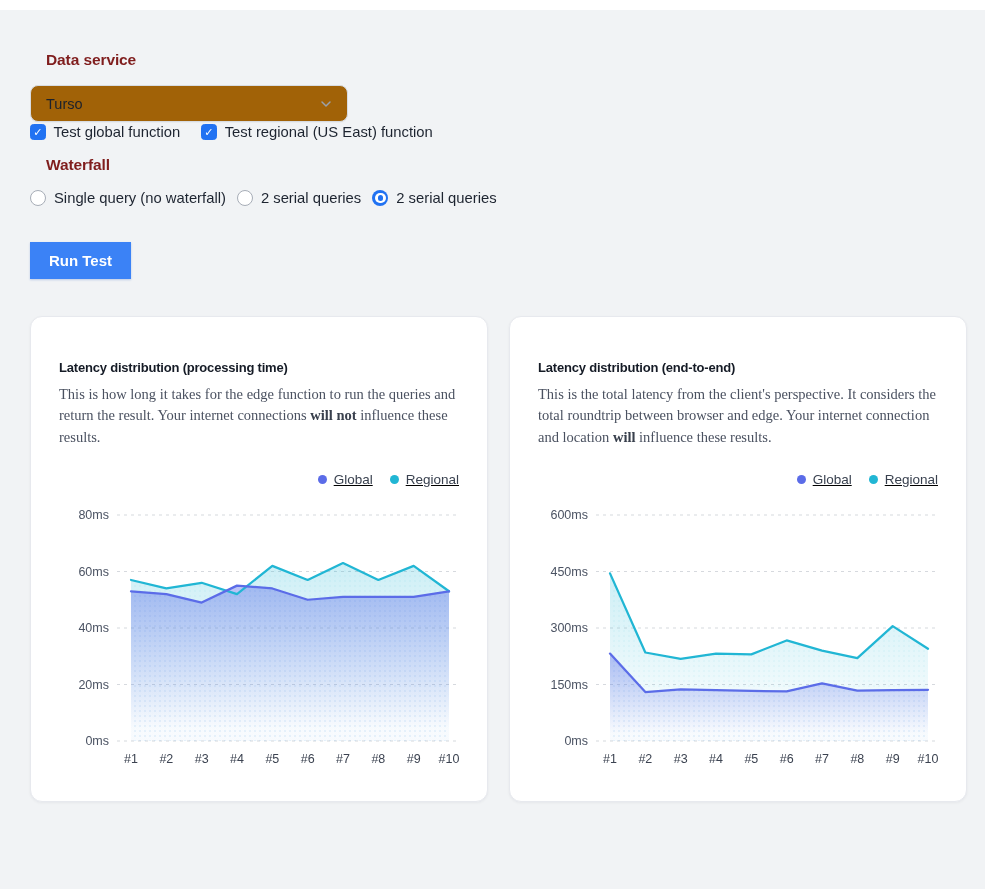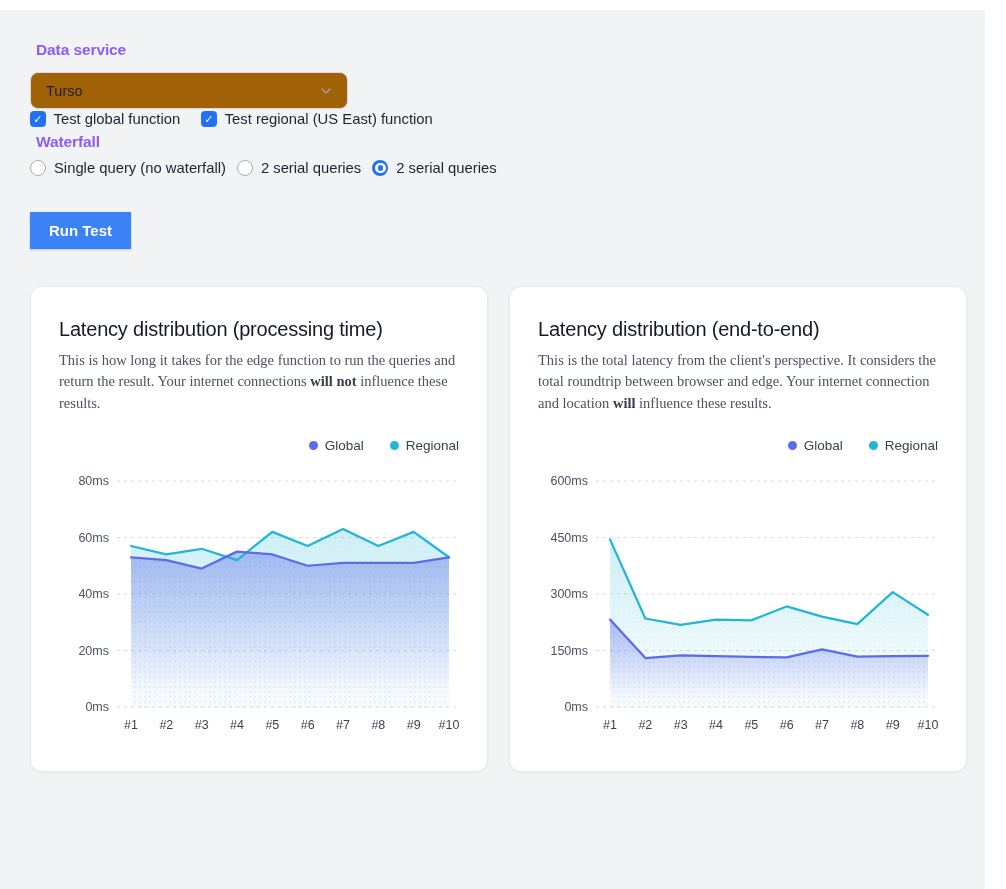--- a/index.html
+++ b/index.html
@@ -8,21 +8,21 @@
     width:1006px; height:889px; overflow:hidden; background:#ffffff;
     font-family:"Liberation Sans","DejaVu Sans",sans-serif;
     -webkit-font-smoothing:antialiased;
   }
   .canvas { position:relative; width:1006px; height:889px; background:#ffffff; }
   .page {
     position:absolute; top:10px; left:0; width:985px; height:879px;
     background:#f1f3f5; padding:25px 30px 24px 30px; overflow:hidden;
   }
   h3.section-heading {
-    margin:6px; font-size:15.5px; font-weight:700; color:#8b5cf6; letter-spacing:-0.1px;
+    margin:16px; font-size:15.5px; font-weight:700; color:#7f1d1d; letter-spacing:-0.1px;
   }
   .mt { margin-top:27px; }
   
   .select-box {
     margin-top:13px; width:318px; height:37px; background:#a16207;
     border:1px solid #d8dce2; border-radius:8px; display:flex; align-items:center;
     justify-content:space-between; padding:0 13px 0 15px; cursor:pointer;
     box-shadow:0 1px 1px rgba(0,0,0,0.03);
   }
   .select-box .value { font-size:14.5px; color:#1b212c; }
@@ -66,24 +66,24 @@
     margin-top:36px; display:inline-block; background:#3b82f6; color:#ffffff;
     font-family:inherit; font-size:15px; font-weight:700; border:none; border-radius:0;
     padding:10px 19px; cursor:pointer; box-shadow:0 1px 2px rgba(30,80,190,0.25);
   }
   
   .cards { display:flex; gap:21px; margin-top:37px; }
   .card {
     flex:1; background:#ffffff; border:1px solid #e7e9ee; border-radius:12px;
     padding:27px 28px 24px 28px; box-shadow:0 1px 3px rgba(16,24,40,0.05); height:486px;
   }
-  .card-title { margin:4px 0 9px 0; font-size:20px; font-weight:400; color:#151b26; letter-spacing:-0.2px; }
+  .card-title { margin:16px 0 9px 0; font-size:13px; font-weight:700; color:#151b26; letter-spacing:-0.2px; }
   .card-desc { margin:0; font-size:14.5px; line-height:1.47; color:#4a5160;font-family:Liberation Serif, serif; }
   .card-desc b { color:#39404d; }
-  .legend { display:flex; justify-content:flex-end; align-items:center; gap:26px; margin-top:24px; }
+  .legend { display:flex; justify-content:flex-end; align-items:center; gap:17px; margin-top:24px;text-decoration:underline; }
   .legend-item { display:flex; align-items:center; gap:7px; }
   .legend-dot { width:9px; height:9px; border-radius:50%; background:#888; }
   .legend-label { font-size:13.5px; color:#39414f; }
   .chart-wrap { margin-top:8px; }
   .chart-wrap svg { display:block; }
 </style>
 </head>
 <body>
 
 <div class="canvas">

